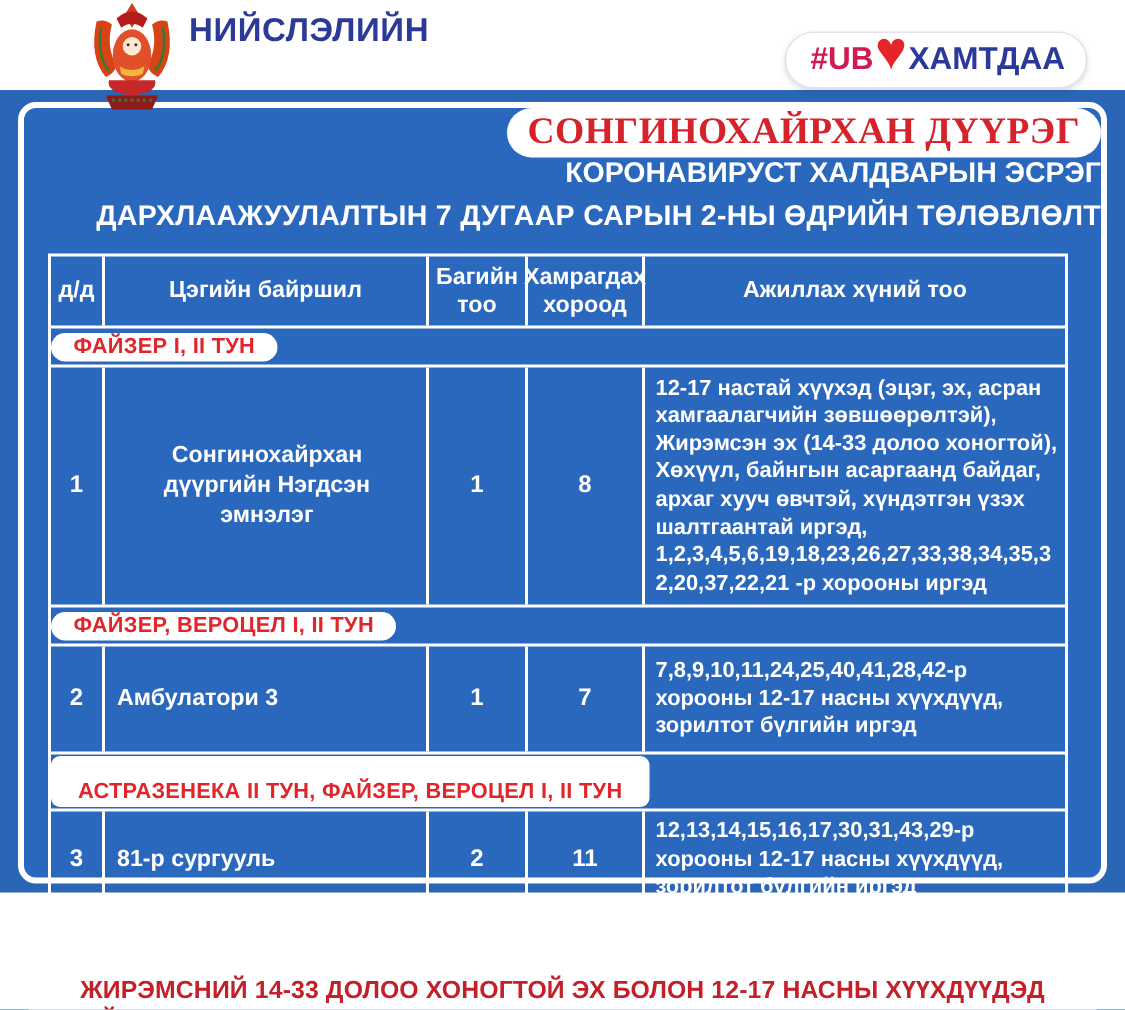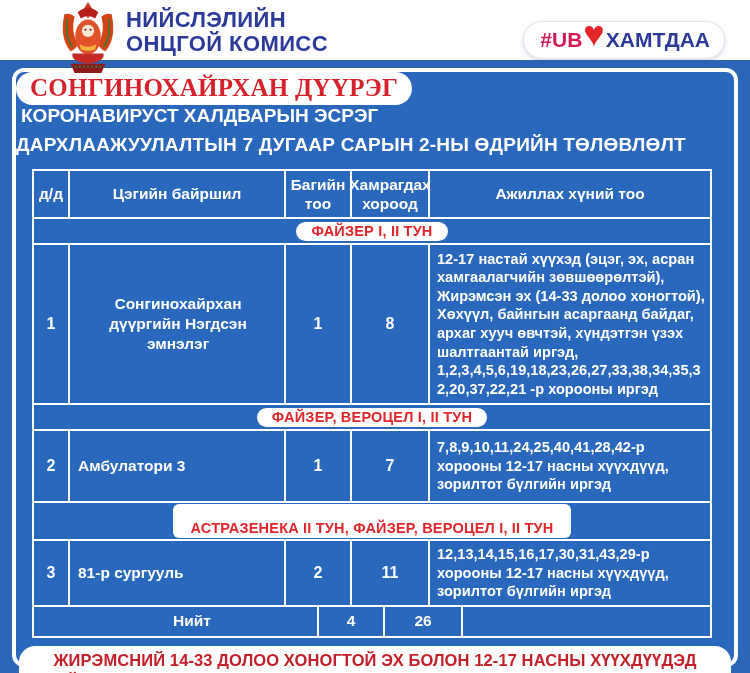--- a/index.html
+++ b/index.html
@@ -1,20 +1,20 @@
 <!DOCTYPE html>
 <html><head>
 <meta charset="utf-8">
 <style>
   html,body{margin:0;padding:0;}
   body{
     width:750px;height:673px;overflow:hidden;position:relative;
     font-family:"Liberation Sans", sans-serif;background:#ffffff;
   }
-  .poster{width:750px;height:673px;position:relative;}
+  .poster{width:750px;height:595px;position:relative;}
 
   
   .top-bar{height:60px;background:#ffffff;position:relative;z-index:2;}
   .emblem{position:absolute;left:57px;top:1px;width:62px;height:74px;z-index:5;}
   .org-name{
     position:absolute;left:126px;top:8px;
     color:#2b3a99;font-weight:bold;font-size:22px;line-height:1.1;letter-spacing:.4px;
   }
   .ub-pill{
     position:absolute;right:26px;top:22px;height:36px;z-index:5;
@@ -28,21 +28,21 @@
   .ub-pill .together{color:#2b3a99;}
 
   
   .blue-area{position:absolute;top:60px;left:0;right:0;bottom:0;background:#2a65b6;}
   .panel{
     position:absolute;left:12px;right:12px;top:8px;bottom:6px;
     border:4px solid #ffffff;border-radius:12px;background:#2a68bd;
   }
 
   
-  .title-block{text-align:left;color:#ffffff;padding-top:0;}
+  .title-block{text-align:right;color:#ffffff;padding-top:0;}
   .district-pill{
     display:inline-block;vertical-align:middle;background:#ffffff;color:#d6232b;
     font-family:"Liberation Serif", serif;font-weight:bold;font-size:25px;
     padding:2px 14px 3px;border-radius:19px;letter-spacing:.3px;
   }
   .title-rest{display:inline-block;vertical-align:middle;font-weight:bold;font-size:19px;margin-left:5px;}
   .title-line2{font-weight:bold;font-size:19px;margin-top:7px;letter-spacing:.2px;}
 
   
   .tbl{margin:13px 22px 0 16px;border:2px solid #ffffff;color:#ffffff;font-weight:bold;}
@@ -57,21 +57,21 @@
   .row-1{min-height:158px;}
   .row-2{min-height:70px;}
   .row-3{min-height:62px;}
   .total-row{display:grid;grid-template-columns:250px 66px 78px 1fr;min-height:29px;font-size:15.5px;padding-left:33px;}
   .total-row > div{border-left:2px solid #ffffff;display:flex;align-items:center;justify-content:center;}
   .total-row > div:first-child{border-left:none;}
   .num-cell{font-size:16px;}
   .khoroo-cell{font-size:14.6px;line-height:1.27;overflow-wrap:anywhere;padding:4px 5px 4px 7px;}
   .loc-cell{font-size:15.5px;line-height:1.3;}
 
-  .sec-row{min-height:22px;display:flex;align-items:center;justify-content:center;padding:1px 0;}
+  .sec-row{min-height:22px;display:flex;align-items:center;justify-content:flex-start;padding:1px 0;}
   .sec-pill{
     background:#ffffff;color:#e0262b;font-weight:bold;font-size:14.5px;
     padding:1px 15px 2px;border-radius:13px;letter-spacing:.2px;white-space:nowrap;
   }
   .sec-pill.wide{border-radius:6px;padding:16px 18px 2px;}
 
   
   .banner{
     margin:8px 3px 0;background:#ffffff;border-radius:16px;
     color:#c3202a;font-weight:bold;font-size:16.5px;line-height:1.32;
@@ -97,21 +97,20 @@
         <circle cx="27.5" cy="28" r="1" fill="#5d2510"></circle>
         <circle cx="32.5" cy="28" r="1" fill="#5d2510"></circle>
         <path d="M22 42 q8 5 16 0 l-1 5 q-7 3 -14 0 z" fill="#f2b63c"></path>
         <path d="M15 51 h30 q2 8 -15 10 q-17 -2 -15 -10 z" fill="#c62828"></path>
         <path d="M13 61 h34 l-4 9 h-26 z" fill="#8e1b1b"></path>
         <path d="M17 64 h26" stroke="#2e7d32" stroke-width="2" stroke-dasharray="2 2" fill="none"></path>
       </svg>
     </div>
     <div class="org-name">
       <div>НИЙСЛЭЛИЙН</div>
-      <div>ОНЦГОЙ КОМИСС</div>
     </div>
     <div class="ub-pill">
       <span class="tag">#UB</span>
       <span class="heart">♥</span>
       <span class="together">ХАМТДАА</span>
     </div>
   </div>
 
   <div class="blue-area">
     <div class="panel">

